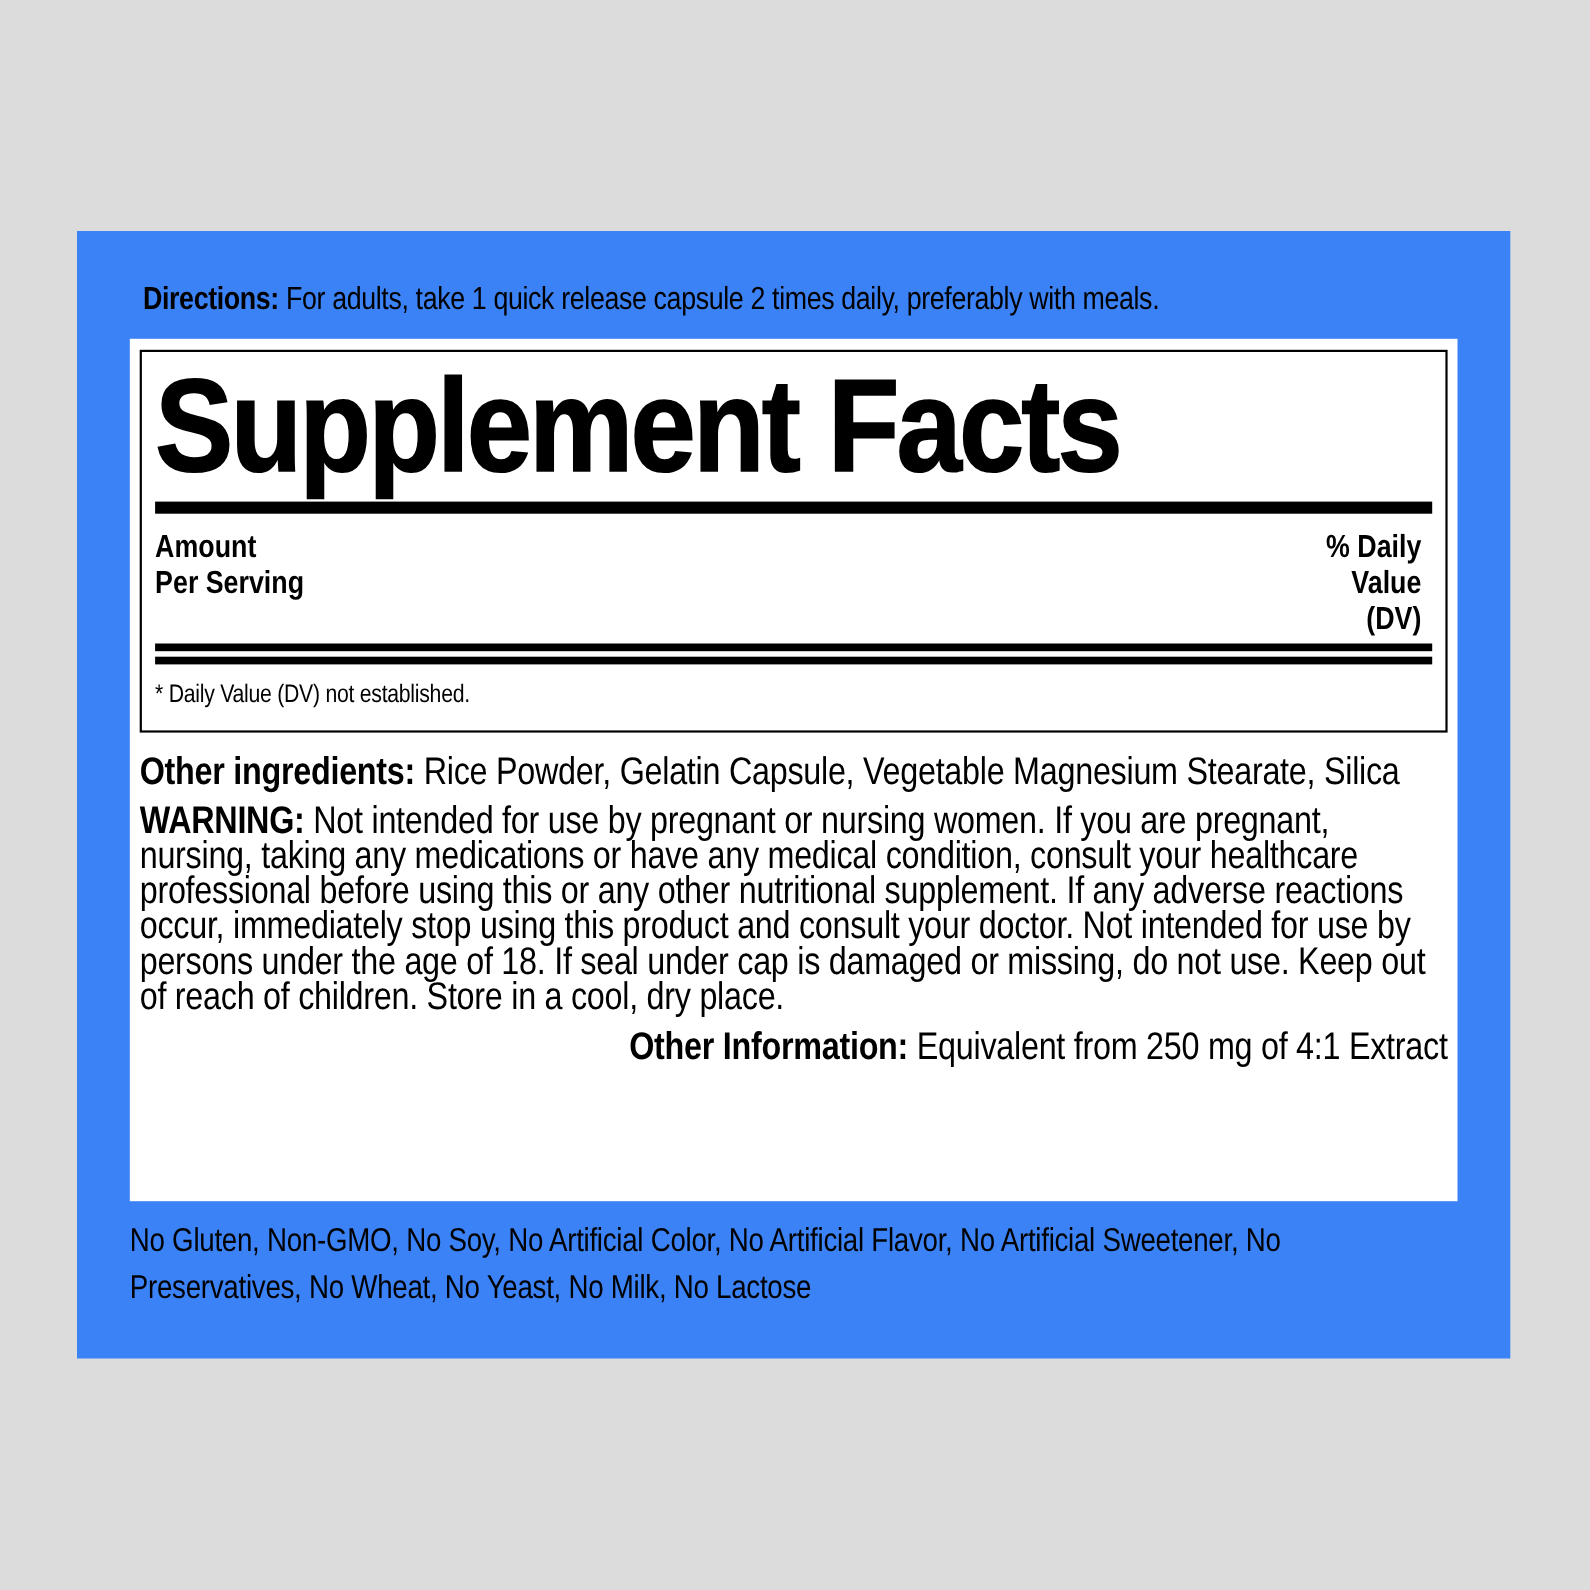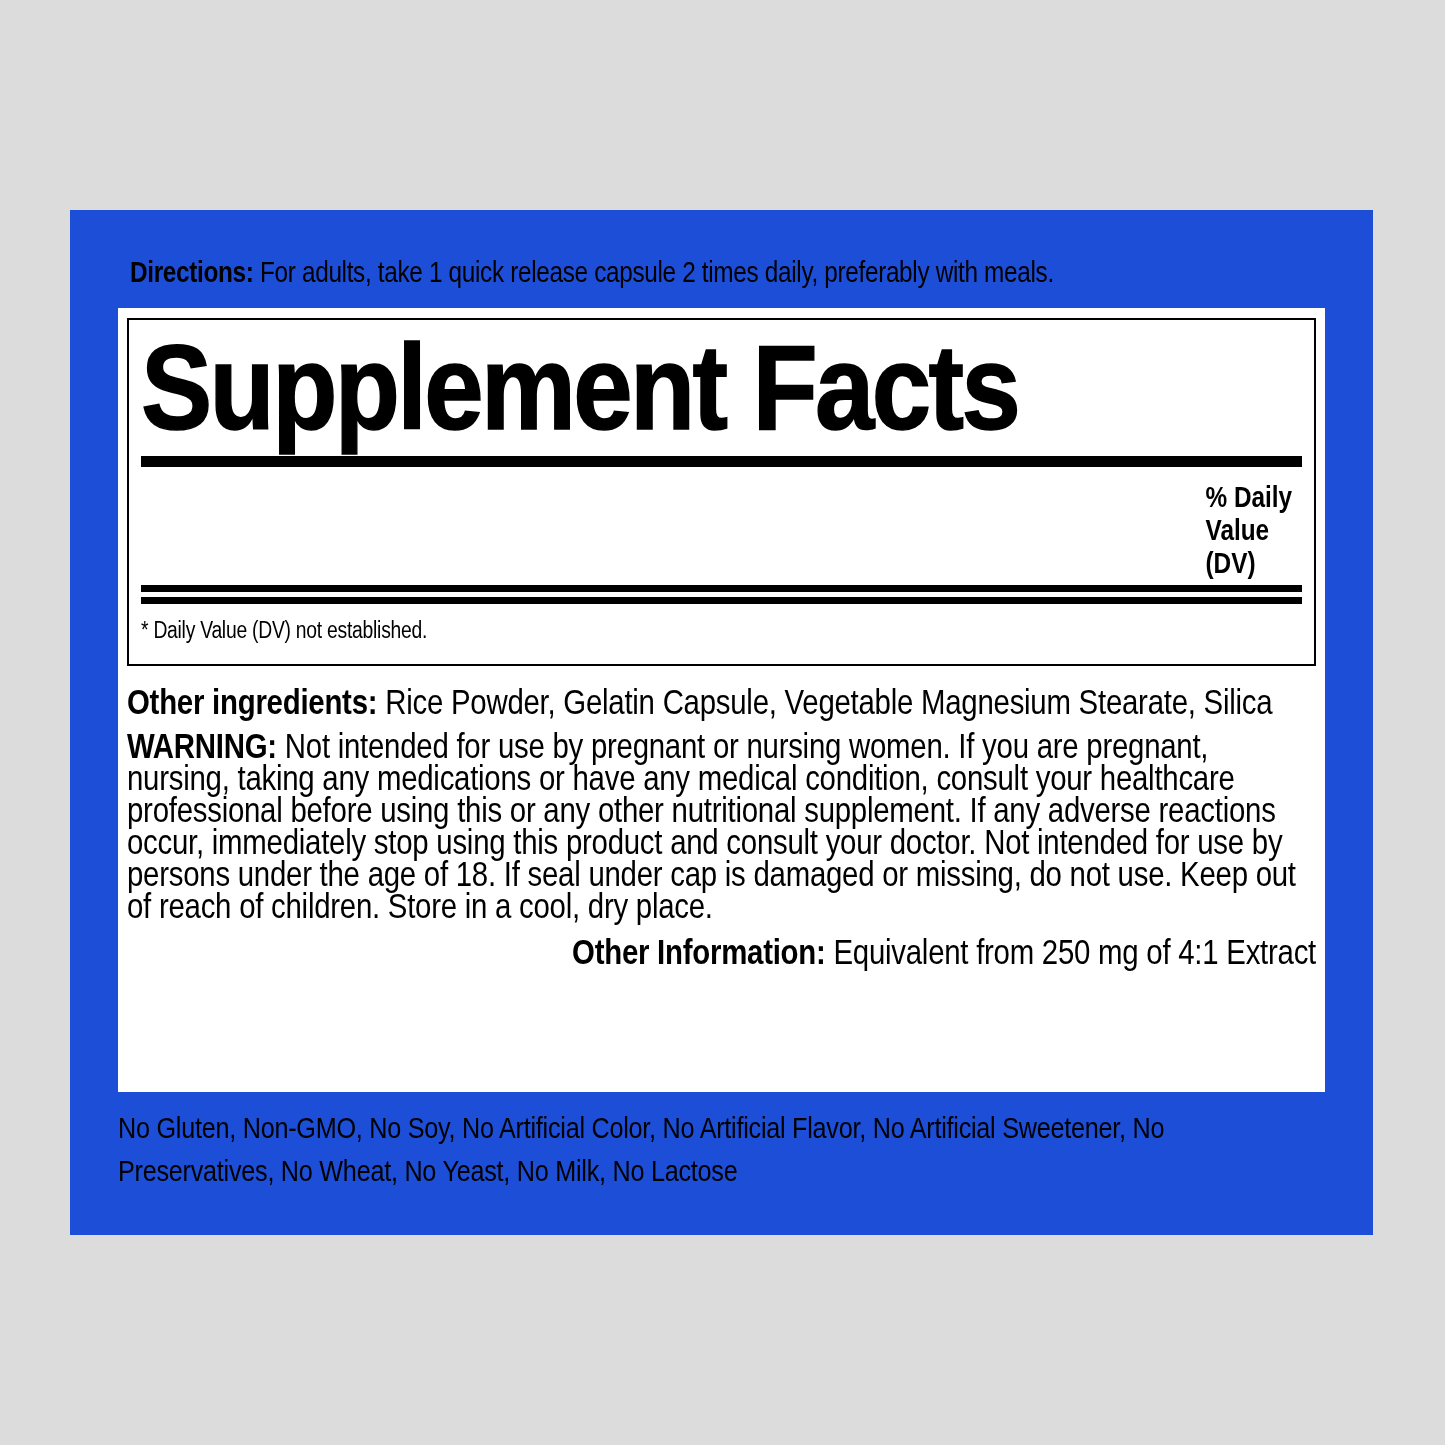--- a/index.html
+++ b/index.html
@@ -7,21 +7,21 @@
     width:1445px;height:1445px;
     background:#dcdcdc;
     font-family:"Liberation Sans",sans-serif;
     color:#000;
     position:relative;
     overflow:hidden;
   }
   .panel{
     position:absolute;left:70px;top:210px;
     width:1303px;height:1025px;
-    background:#1d4ed8;
+    background:#3b82f6;
   }
   
   .cond{transform:scaleX(0.84);transform-origin:0 0;display:block;}
   .cond.fill{width:119.05%;}
   .cond.nowrap{white-space:nowrap;}
   .cond-r{transform:scaleX(0.84);transform-origin:100% 0;white-space:nowrap;}
 
   .directions{
     position:absolute;left:60px;top:46px;
     font-size:29px;letter-spacing:-0.4px;
@@ -47,21 +47,21 @@
     margin:10px 0 0 0;
     white-space:nowrap;
     transform:scaleX(0.89);transform-origin:0 0;
     -webkit-text-stroke:1.5px #000;
   }
   .serving-block{margin-top:22px;font-size:30px;line-height:44px;letter-spacing:-0.5px;}
   .bar-thick{height:11px;background:#000;margin-top:12px;}
   .bar-med{height:7px;background:#000;}
   .hdr-row{position:relative;height:99px;margin-top:14px;font-weight:700;font-size:29px;line-height:33px;}
   .hdr-left{position:absolute;left:0;top:0;}
-  .hdr-right{position:absolute;right:10px;top:0;}
+  .hdr-right{position:absolute;right:10px;top:0;text-align:right;}
   .hdr-gap{margin-bottom:5px;}
   .ing-row{position:relative;height:38px;margin-top:12px;font-size:30px;line-height:38px;}
   .ing-name{position:absolute;left:0;top:0;}
   .ing-amt{position:absolute;right:83px;top:0;}
   .ing-dv{position:absolute;right:10px;top:-4px;font-size:30px;}
   .footnote{margin-top:12px;font-size:23px;line-height:28px;letter-spacing:-0.3px;}
   .para{font-size:35px;line-height:32px;letter-spacing:-0.3px;}
   .other-ing{margin-top:20px;}
   .warning-p{margin-top:12px;line-height:32px;}
   .other-info{margin-top:14px;text-align:right;}
@@ -84,20 +84,24 @@
   <div class="card">
 
     <div class="facts-box">
 
       <div class="facts-title">Supplement Facts</div>
 
 
       <div class="bar-thick"></div>
 
       <div class="hdr-row">
+        <div class="hdr-left">
+          <span class="cond nowrap">Amount</span>
+          <span class="cond nowrap">Per Serving</span>
+        </div>
         <div class="hdr-right">
           <span class="cond-r" style="display:block;">% Daily</span>
           <span class="cond-r" style="display:block;">Value</span>
           <span class="cond-r" style="display:block;">(DV)</span>
         </div>
       </div>
 
       <div class="bar-med hdr-gap" style="margin-top:5px;"></div>
 
 

